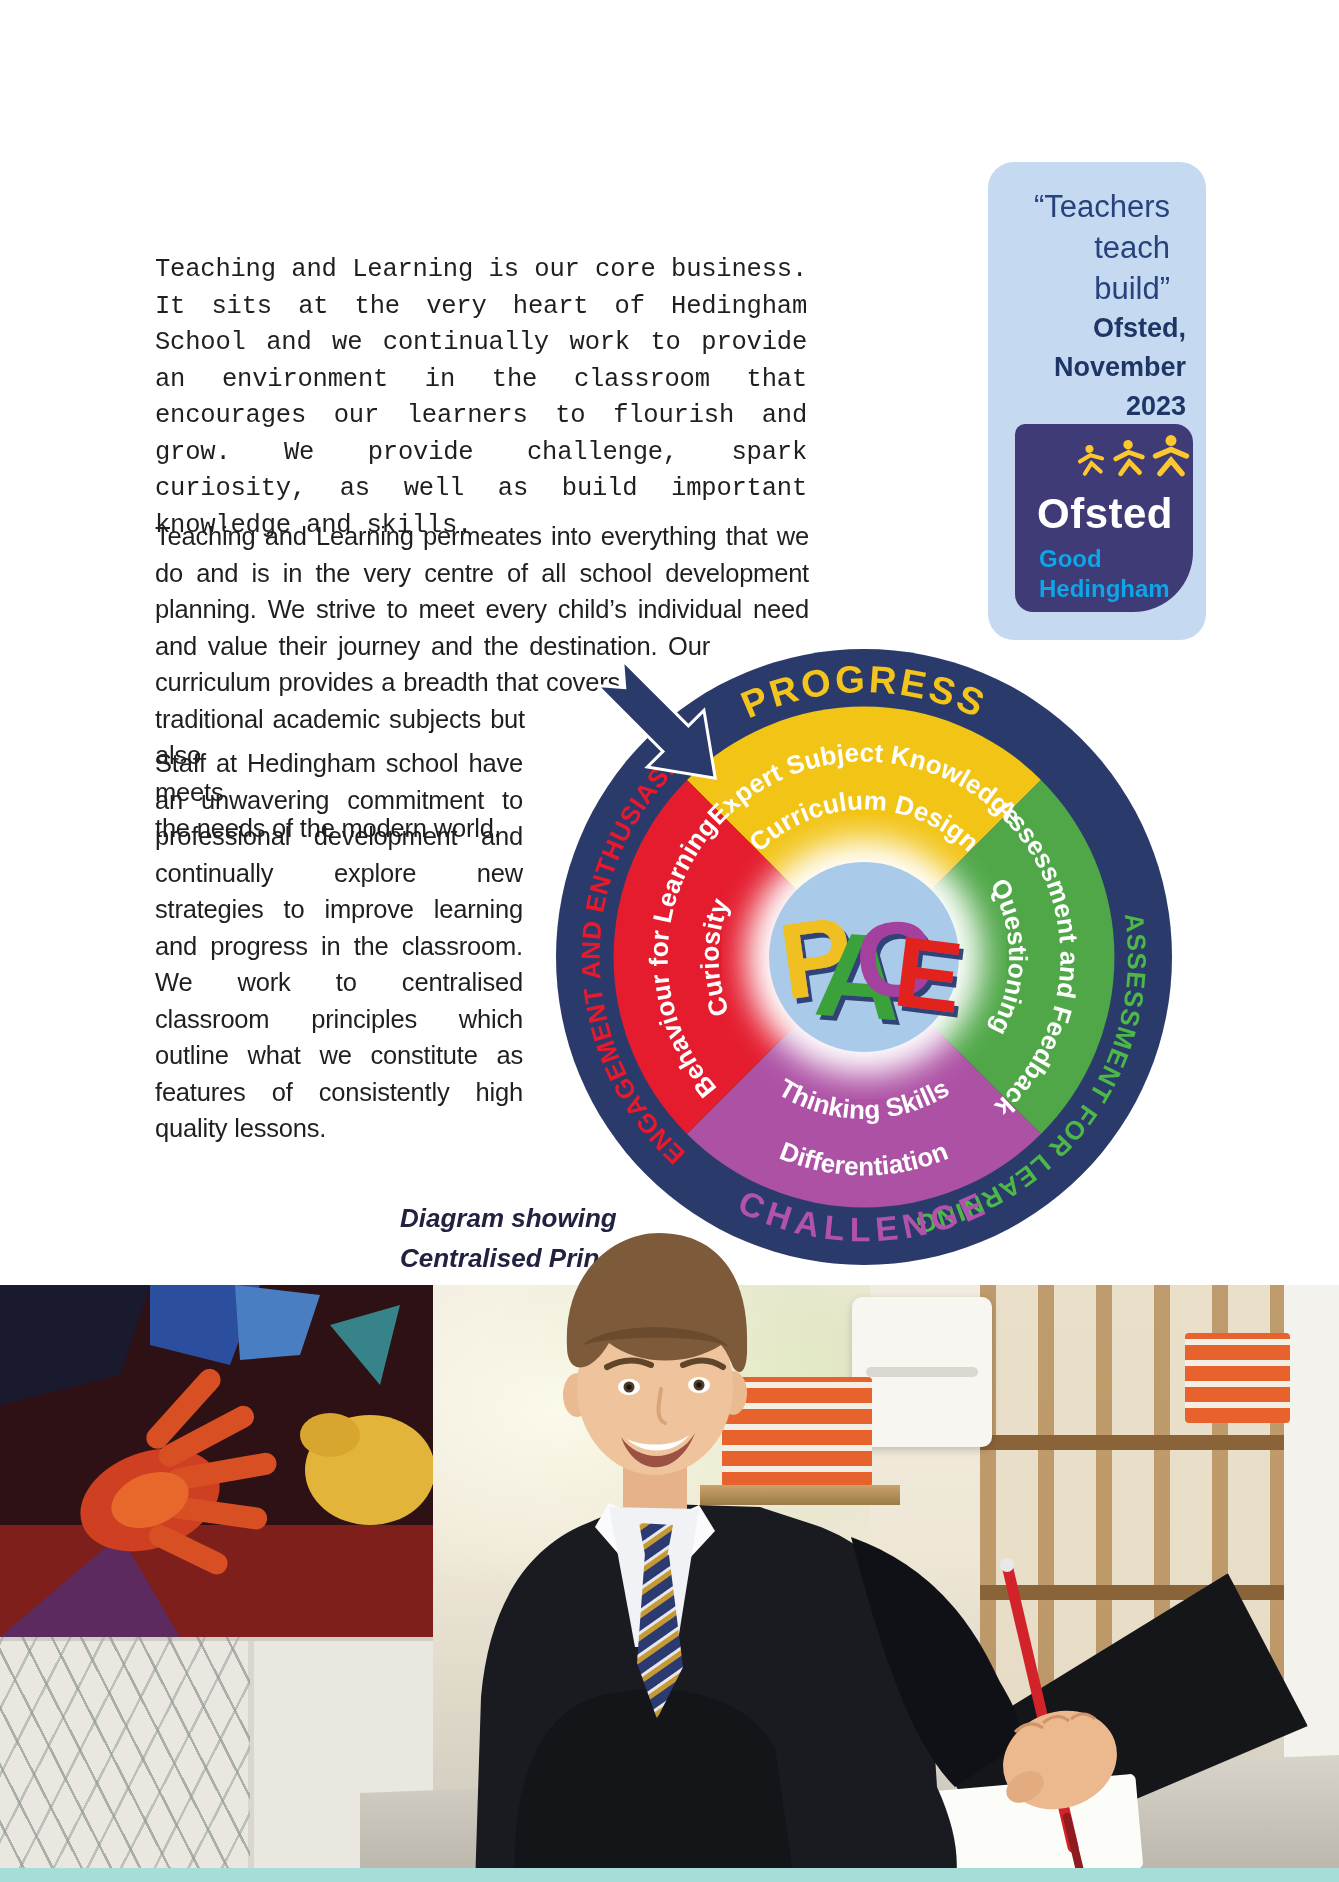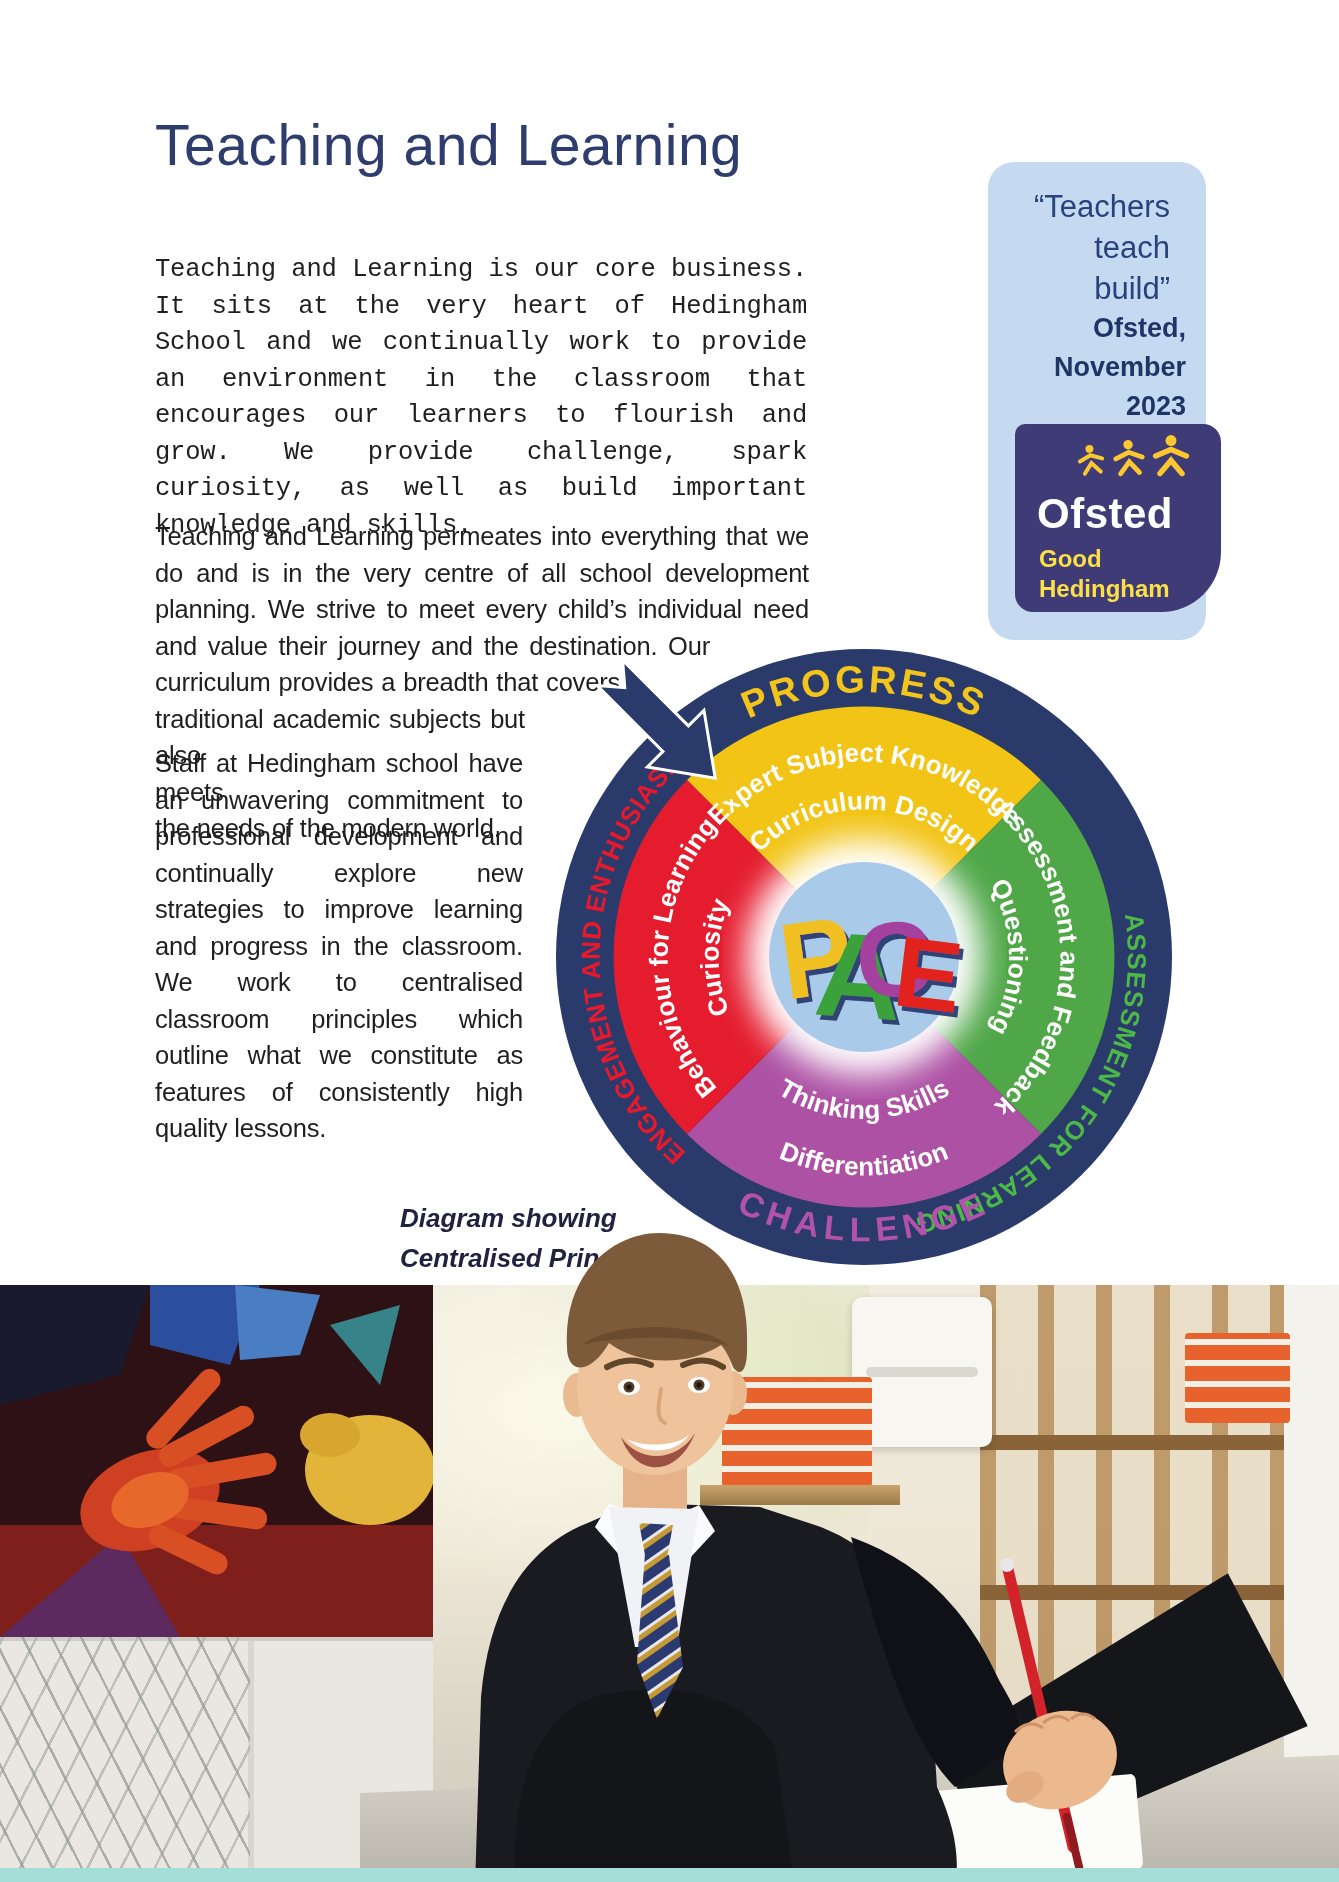--- a/index.html
+++ b/index.html
@@ -21,24 +21,24 @@
 
   .caption { position:absolute; left:400px; top:1198px; width:300px; 
              font-size:26px; line-height:40px; font-weight:bold; font-style:italic; color:#20223f; }
 
   
   .quote-box { position:absolute; left:988px; top:162px; width:218px; height:478px; background:#c5daf1; border-radius:26px; }
   .quote-line { text-align:right; padding-right:36px; font-size:31px; line-height:41px; color:#27427c; }
   .quote-line.first { padding-top:24px; }
   .attr-line { text-align:right; padding-right:20px; font-size:27px; line-height:39px; font-weight:bold; color:#1f3566; }
 
-  .ofsted-badge { position:absolute; left:27px; top:262px; width:206px; height:188px; background:#3e3b76;
+  .ofsted-badge { position:absolute; left:27px; top:262px; width:178px; height:188px; background:#3e3b76;
                   border-radius:10px 18px 60px 18px; overflow:hidden; }
   .ofsted-brand { position:absolute; left:22px; top:66px; font-size:42px; font-weight:600; color:#ffffff; letter-spacing:0.5px; }
-  .ofsted-rating { position:absolute; left:24px; top:120px; font-size:24px; line-height:30px; font-weight:bold; color:#fde047; }
+  .ofsted-rating { position:absolute; left:24px; top:120px; font-size:24px; line-height:30px; font-weight:bold; color:#0ea5e9; }
   .ofsted-figures { position:absolute; left:58px; top:10px; }
 
   
   .wheel { position:absolute; left:552px; top:645px; width:624px; height:624px; z-index:5; }
 
   
   .photo { position:absolute; left:0; top:1285px; width:1339px; height:597px; background:#efe9db; z-index:10; }
   .wall { position:absolute; left:433px; top:0; width:906px; height:597px;
           background:linear-gradient(180deg,#f1ecdf 0%,#eee7d6 45%,#ded8c9 70%,#ccc7ba 100%); }
   .glow { position:absolute; left:430px; top:0; width:440px; height:310px;
@@ -69,21 +69,20 @@
   .paper { position:absolute; left:760px; top:505px; width:380px; height:95px; background:#fcfcf9;
            transform:rotate(-5deg); border-radius:6px; }
   .boy { position:absolute; left:415px; top:-58px; width:760px; height:660px; z-index:40; }
   .bottom-strip { position:absolute; left:0; top:583px; width:1339px; height:14px; background:#a5ded9; z-index:50; }
 </style>
 </head>
 <body>
 
 <div class="page">
 
-  <h1 class="title">Teaching and Learning</h1>
 
   <div class="body-par" id="p1">
     <span>Teaching and Learning is our core business. It sits at the very heart of Hedingham School and we continually work to provide an environment in the classroom that encourages our learners to flourish and grow. We provide challenge, spark curiosity, as well as build important knowledge and skills.</span>
   </div>
 
   <div class="body-par" id="p2">
     <div class="stair s0"></div>
     <div class="stair s1"></div>
     <div class="stair s2"></div>
     <div class="stair s3"></div>

